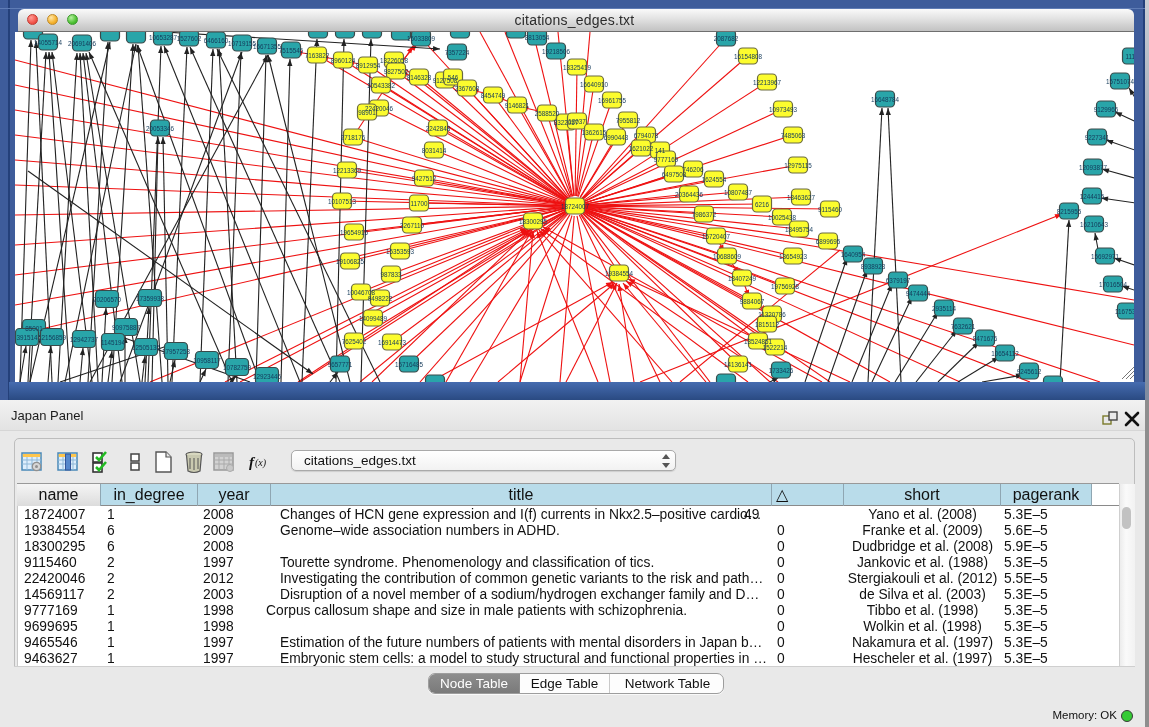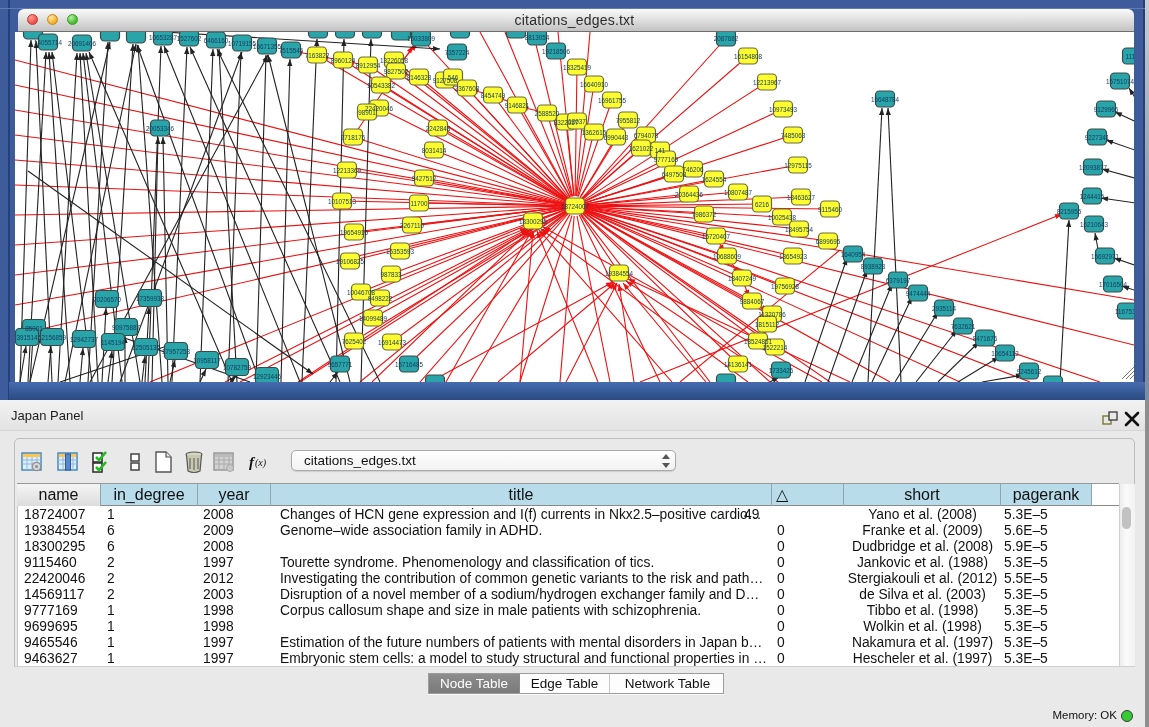--- a/index.html
+++ b/index.html
@@ -28,21 +28,21 @@
 #tbl{left:17px;top:506px;width:1102px;height:160px;background:#fff;border-left:1px solid #c8c8c8}
 .row{position:absolute;left:0;width:1149px;height:16px;font-size:13.8px;color:#111;white-space:nowrap}
 .row span{position:absolute;top:0;line-height:16px;overflow:hidden}
 .row .ell{text-overflow:ellipsis}
 .row .ctr{text-align:center}
 #whead{left:1092px;top:484px;width:27px;height:21px;background:#fff}
 #sbar{left:1119px;top:484px;width:16px;height:182px;background:linear-gradient(90deg,#ececec,#fafafa 40%,#f2f2f2);border-left:1px solid #cfcfcf}
 #thumb{left:1122px;top:507px;width:9px;height:22px;background:#c2c2c2;border-radius:5px}
 #botline{left:14px;top:666px;width:1121px;height:8px;background:#e9e9e9;border-top:1px solid #cfcfcf}
 
-#tabs{left:428px;top:673px;width:296px;height:21px;border:1px solid #9d9d9d;border-radius:0;background:#fdfdfd;overflow:hidden;box-shadow:0 1px 0 rgba(255,255,255,.7)}
+#tabs{left:428px;top:673px;width:296px;height:21px;border:1px solid #9d9d9d;border-radius:7px;background:#fdfdfd;overflow:hidden;box-shadow:0 1px 0 rgba(255,255,255,.7)}
 #tabs div{position:absolute;top:0;height:21px;font-size:13.5px;line-height:19px;text-align:center;color:#111}
 #tab1{left:0;width:91px;line-height:21px;background:linear-gradient(#8d8d8d,#787878);color:#fff !important;border-right:1px solid #8a8a8a}
 #tab2{left:91px;width:90px;border-right:1px solid #c9c9c9}
 #tab3{left:181px;width:115px}
 
 #mem{left:0;top:709px;width:1117px;text-align:right;font-size:11.5px;color:#111}
 #memdot{left:1121px;top:710px;width:12px;height:12px;border-radius:50%;background:#35cb35;border:1px solid #3a3a3a}
 #rstrip2{left:1145px;top:400px;width:4px;height:327px;background:#8e8e8e}
 </style></head>
 <body>
@@ -805,21 +805,21 @@
 <span style="left:203px;width:60px">2008</span>
     <span class="ell" style="left:280px;width:489px">Changes of HCN gene expression and I(f) currents in Nkx2.5–positive cardiomyocytes</span>
 <span style="left:744px;width:60px">49</span>
     <span class="ctr" style="left:844px;width:157px">Yano et al. (2008)</span>
 <span style="left:1004px;width:85px">5.3E–5</span>
   </div>
 <div class="row" style="top:523px">
 <span style="left:24px;width:75px">19384554</span>
     <span style="left:107px;width:60px">6</span>
 <span style="left:203px;width:60px">2009</span>
-    <span class="ell" style="left:280px;width:489px">Genome–wide association family in ADHD.</span>
+    <span class="ell" style="left:280px;width:489px">Genome–wide association numbers in ADHD.</span>
 <span style="left:777px;width:60px">0</span>
     <span class="ctr" style="left:844px;width:157px">Franke et al. (2009)</span>
 <span style="left:1004px;width:85px">5.6E–5</span>
   </div>
 <div class="row" style="top:539px">
 <span style="left:24px;width:75px">18300295</span>
     <span style="left:107px;width:60px">6</span>
 <span style="left:203px;width:60px">2008</span>
 <span style="left:777px;width:60px">0</span>
     <span class="ctr" style="left:844px;width:157px">Dudbridge et al. (2008)</span>
@@ -849,21 +849,21 @@
 <span style="left:203px;width:60px">2003</span>
     <span class="ell" style="left:280px;width:489px">Disruption of a novel member of a sodium/hydrogen exchanger family and DOCK3 in a pat</span>
 <span style="left:777px;width:60px">0</span>
     <span class="ctr" style="left:844px;width:157px">de Silva et al. (2003)</span>
 <span style="left:1004px;width:85px">5.3E–5</span>
   </div>
 <div class="row" style="top:603px">
 <span style="left:24px;width:75px">9777169</span>
     <span style="left:107px;width:60px">1</span>
 <span style="left:203px;width:60px">1998</span>
-    <span class="ell" style="left:280px;width:489px">Corpus callosum shape and size in male patients with schizophrenia.</span>
+    <span class="ell" style="left:266px;width:489px">Corpus callosum shape and size in male patients with schizophrenia.</span>
 <span style="left:777px;width:60px">0</span>
     <span class="ctr" style="left:844px;width:157px">Tibbo et al. (1998)</span>
 <span style="left:1004px;width:85px">5.3E–5</span>
   </div>
 <div class="row" style="top:619px">
 <span style="left:24px;width:75px">9699695</span>
     <span style="left:107px;width:60px">1</span>
 <span style="left:203px;width:60px">1998</span>
 <span style="left:777px;width:60px">0</span>
     <span class="ctr" style="left:844px;width:157px">Wolkin et al. (1998)</span>

